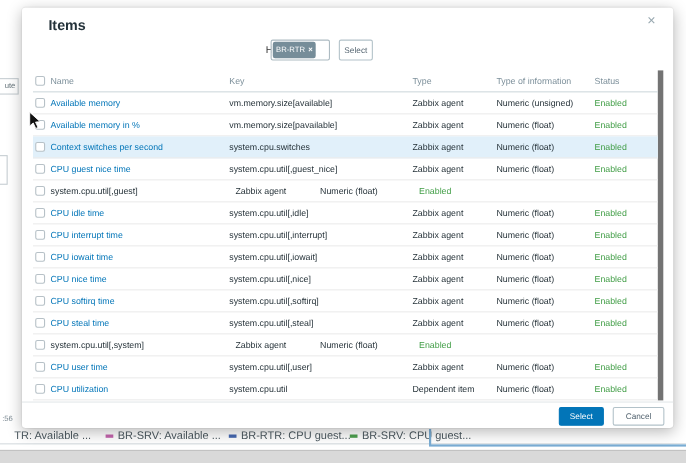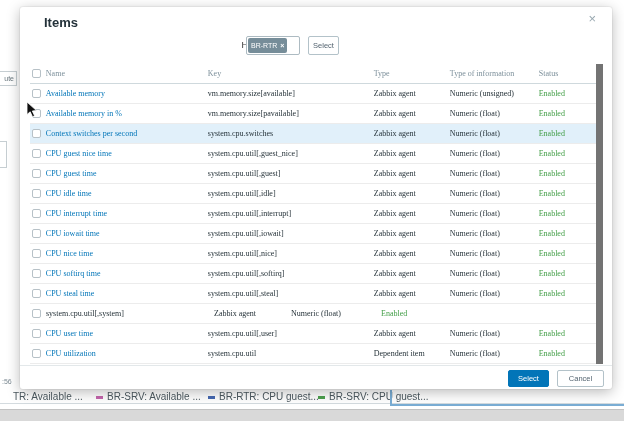--- a/index.html
+++ b/index.html
@@ -43,21 +43,21 @@
   .host-input { position:absolute; left:226px; top:29px; width:54px; height:19px;
                 border:1px solid #adbbc2; border-radius:2px; background:#fff;
                 display:flex; align-items:center; padding:1px; }
   .chip { background:#768d99; color:#fff; border-radius:2px; font-size:7px;
           height:15px; display:flex; align-items:center; padding:0 3px; white-space:nowrap; }
   .chip-x { margin-left:3px; font-weight:bold; font-size:7px; cursor:pointer; }
   .btn-alt { background:#fff; border:1px solid #b3c2c9; border-radius:2px;
              color:#546470; font-size:7.5px; font-family:"Liberation Sans",sans-serif; cursor:pointer; }
   .host-select { position:absolute; left:288px; top:29px; width:31px; height:19px; }
   
-  .table { position:absolute; left:10px; top:57px; width:573px; border-right:7px solid #737373;font-family:Liberation Serif, serif; }
+  .table { position:absolute; left:10px; top:57px; width:573px; border-right:5px solid #737373; }
   .thead, .trow { display:flex; align-items:center; height:20px; }
   .thead { border-bottom:1px solid #cfd9dd; color:#7d909b; font-size:8px; }
   .trow { border-bottom:1px solid #ececec; font-size:8px; }
   .trow.hl { background:#e1f0fa; }
   .c-cb { width:16px; display:flex; justify-content:flex-start; padding-left:2px; }
   .cb { width:9px; height:9px; border:1px solid #b7c1c7; border-radius:2px; background:#fff; }
   .c-name { width:164px; }
   .c-key { width:168px; }
   .c-type { width:77px; }
   .c-info { width:90px; }
@@ -173,21 +173,20 @@
         <span class="c-key">system.cpu.util[,guest_nice]</span>
         <span class="c-type">Zabbix agent</span>
         <span class="c-info">Numeric (float)</span>
         <span class="c-status status-enabled">Enabled</span>
       </div>
 
       <div class="trow">
         <span class="c-cb">
           <span class="cb"></span>
         </span>
-        <span class="c-name"><a class="link">CPU guest time</a></span>
         <span class="c-key">system.cpu.util[,guest]</span>
         <span class="c-type">Zabbix agent</span>
         <span class="c-info">Numeric (float)</span>
         <span class="c-status status-enabled">Enabled</span>
       </div>
 
       <div class="trow">
         <span class="c-cb">
           <span class="cb"></span>
         </span>

